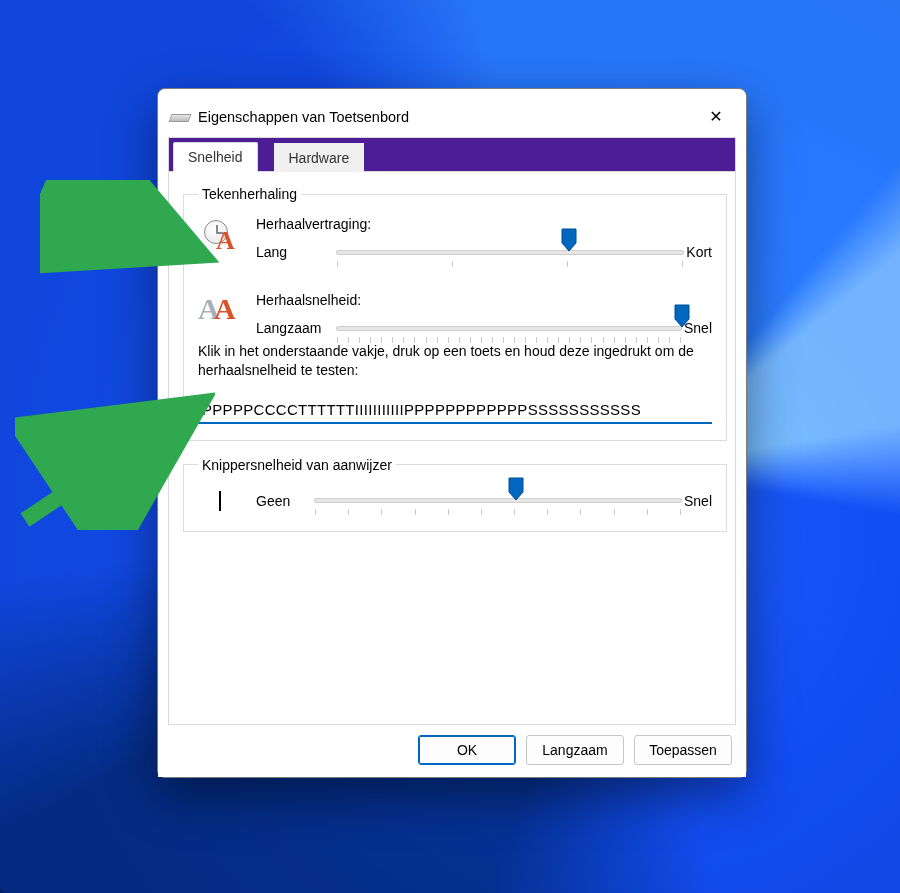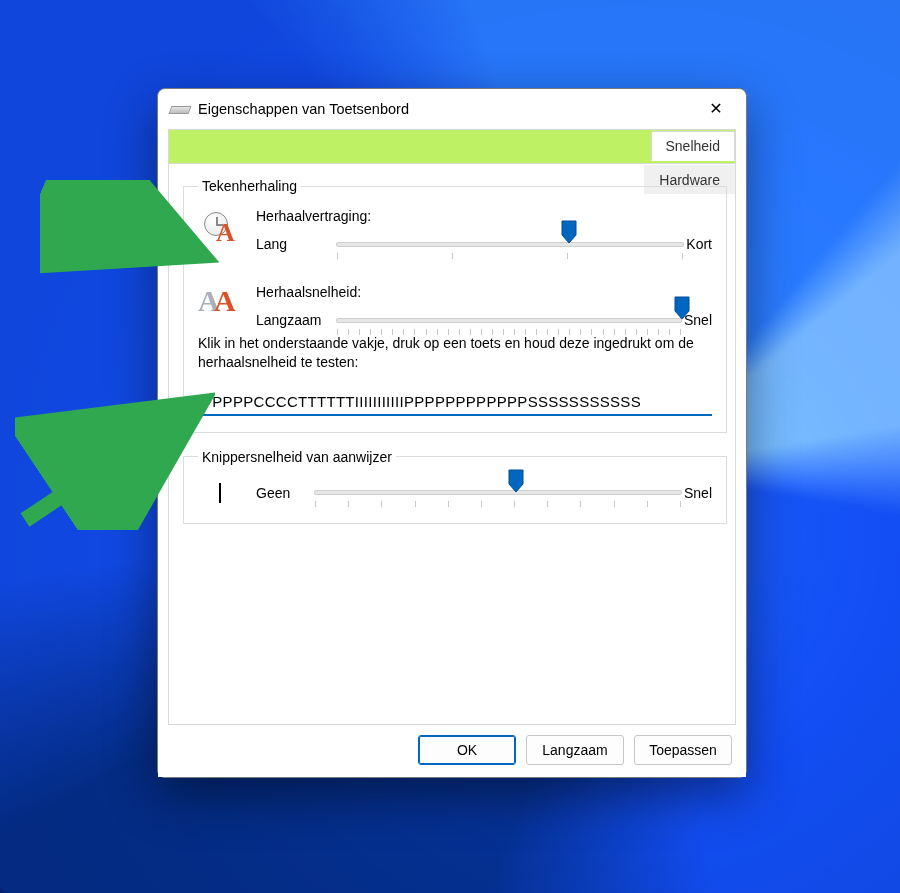--- a/index.html
+++ b/index.html
@@ -39,20 +39,21 @@
     box-shadow: 0 18px 50px rgba(0,0,0,0.45);
     z-index: 2;
     display: flex;
     flex-direction: column;
   }
   .titlebar {
     display: flex;
     align-items: center;
     padding: 6px 8px 6px 12px;
     height: 40px;
+    margin-top: 8px;
   }
   .titlebar .icon { width: 20px; height: 14px; margin-right: 8px; position: relative; }
   .titlebar .icon::before {
     content:""; position:absolute; left:0; top:4px; width:18px; height:6px;
     background: linear-gradient(#e5e5e5,#bdbdbd);
     border:1px solid #999; transform: skewX(-20deg);
   }
   .titlebar-title { flex: 1; font-size: 14.5px; }
   .close-btn {
     width: 44px; height: 30px; display:flex; align-items:center; justify-content:center;
@@ -63,27 +64,26 @@
   .client {
     flex: 1;
     padding: 0 10px 8px 10px;
     display: flex; flex-direction: column;
     background: #fff;
   }
 
   .tabs {
     display: flex;
     align-items: flex-end;
-    background: #bef264;
+    background: #4c1d95;
     border: 1px solid #d9d9d9;
     border-bottom: none;
     height: 34px;
     padding-left: 4px;
-    gap: 4px;
-    flex-direction: column;
+    gap: 16px;
   }
   .tab {
     padding: 6px 14px 6px 14px;
     font-size: 14px;
     color: #333;
     border: 1px solid transparent;
     border-bottom: none;
     cursor: pointer;
     position: relative;
     top: 1px;

